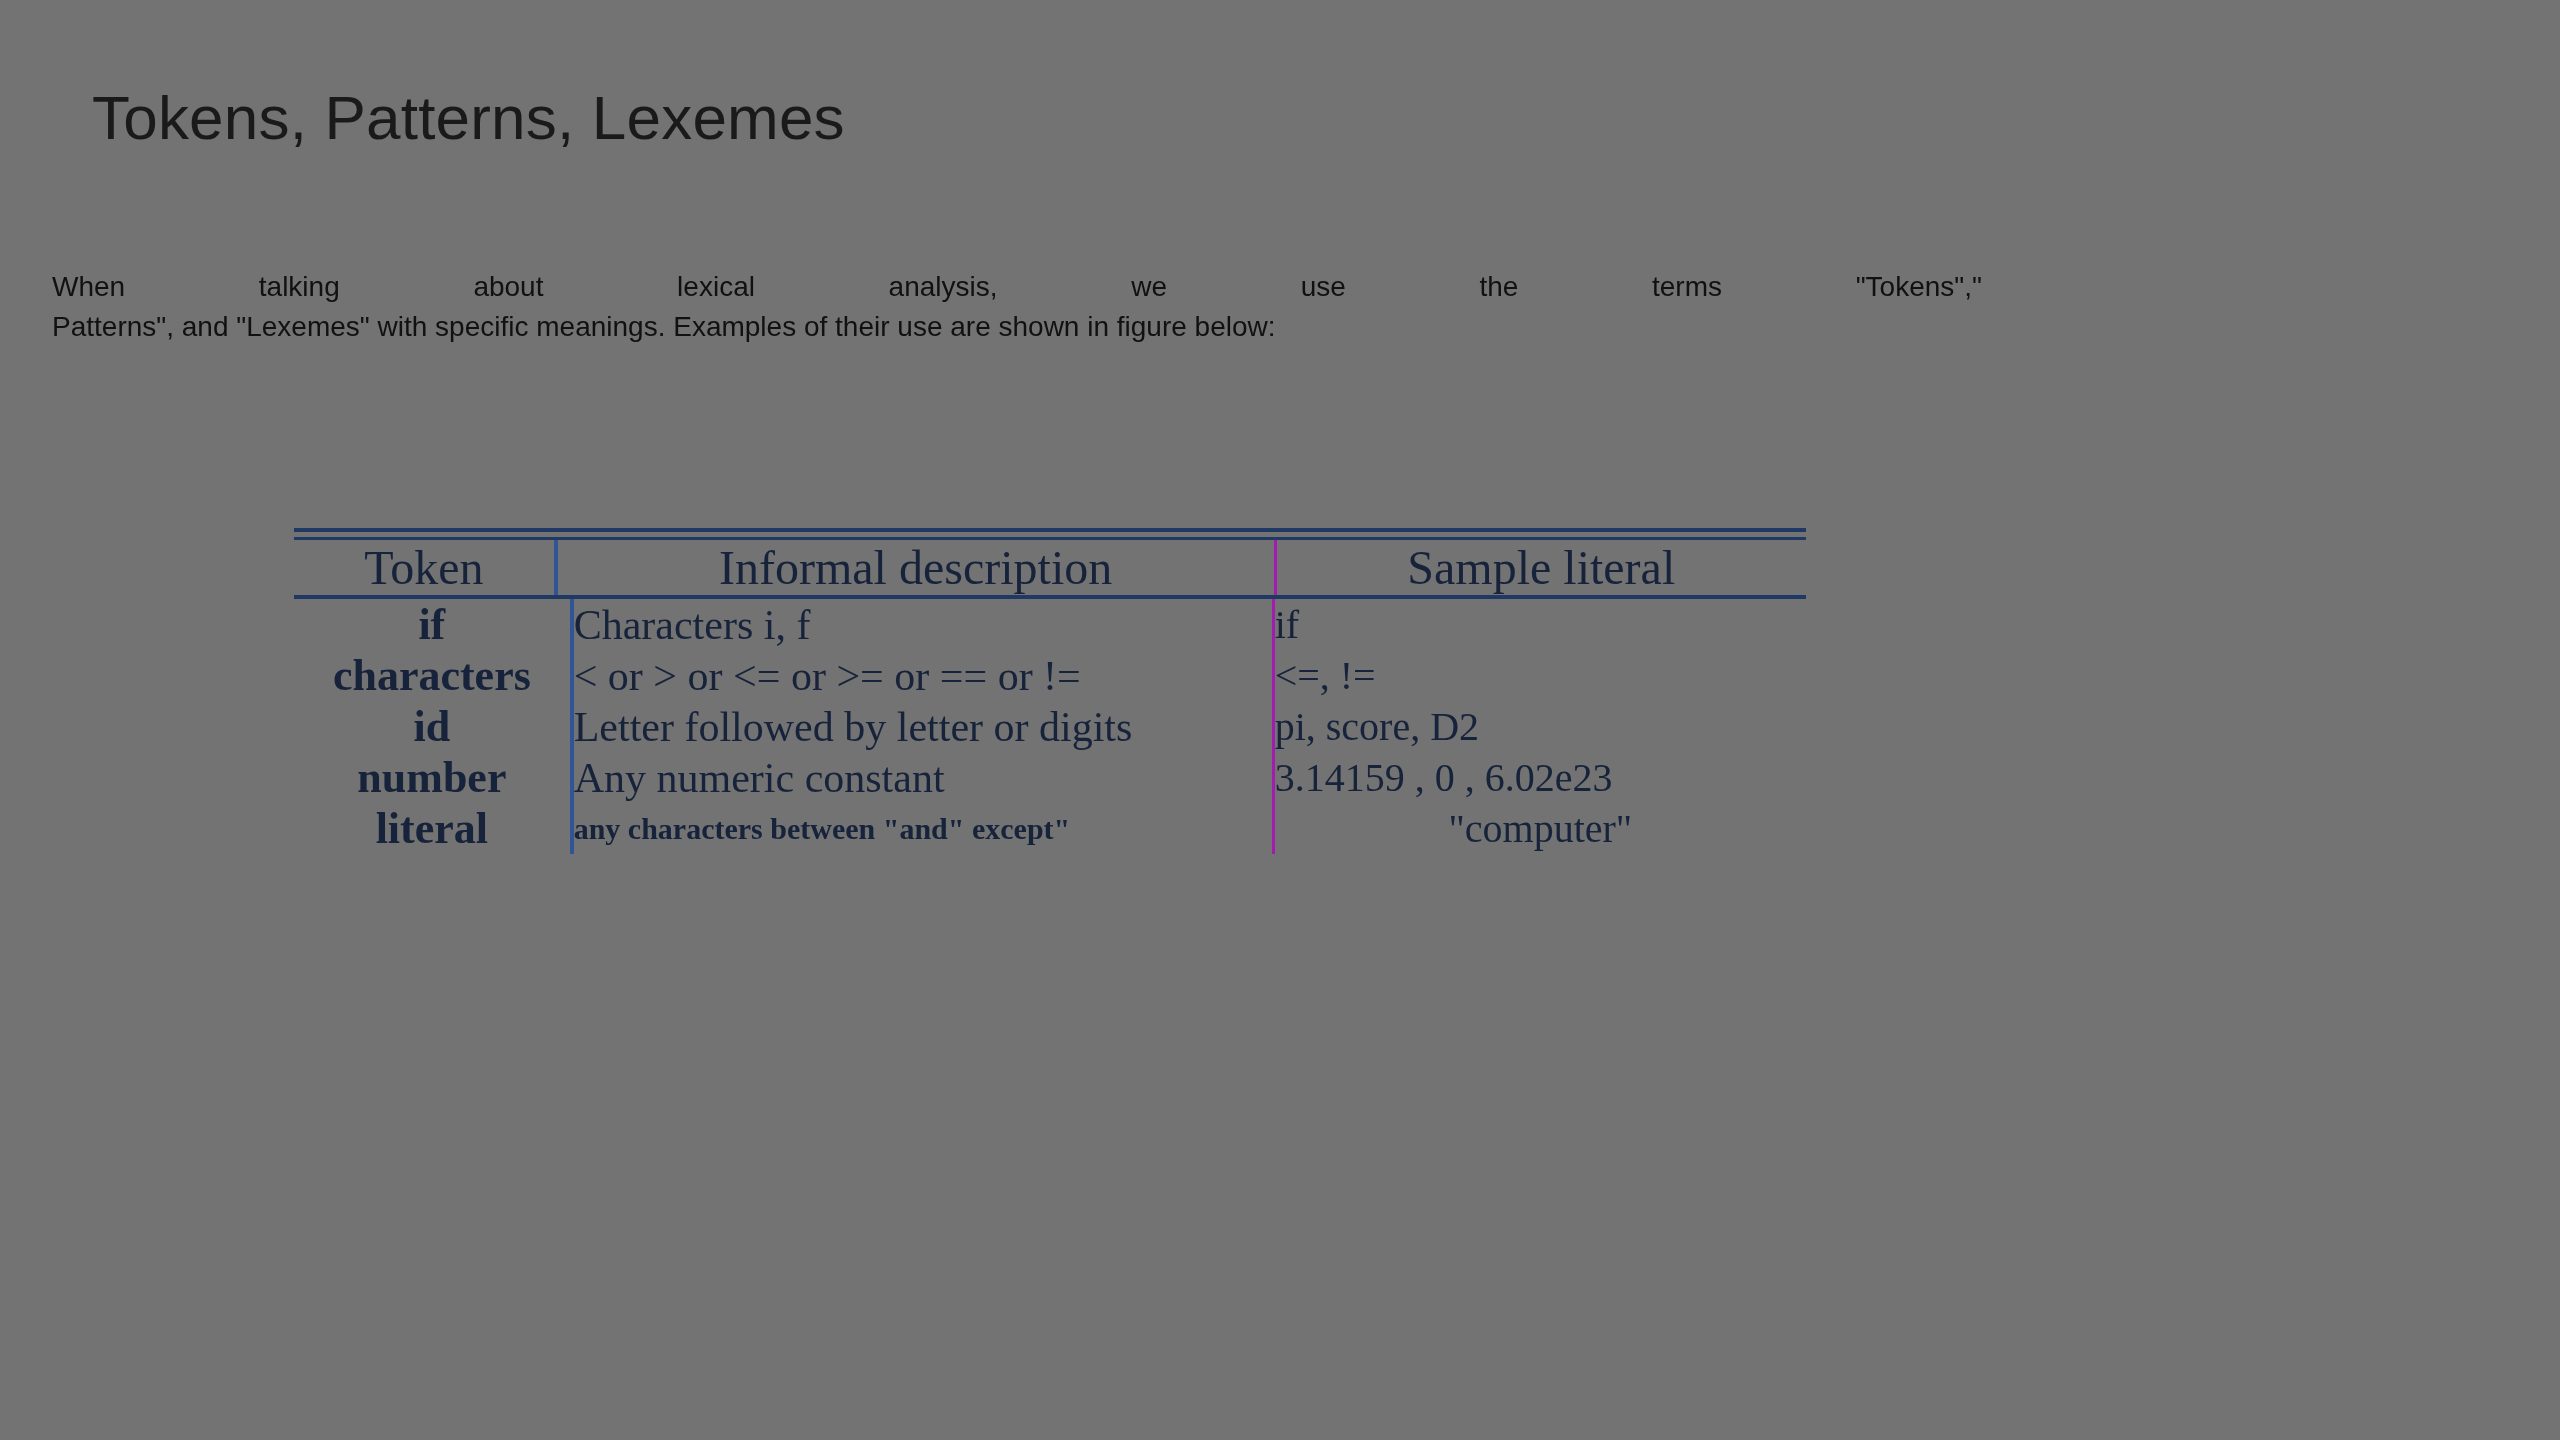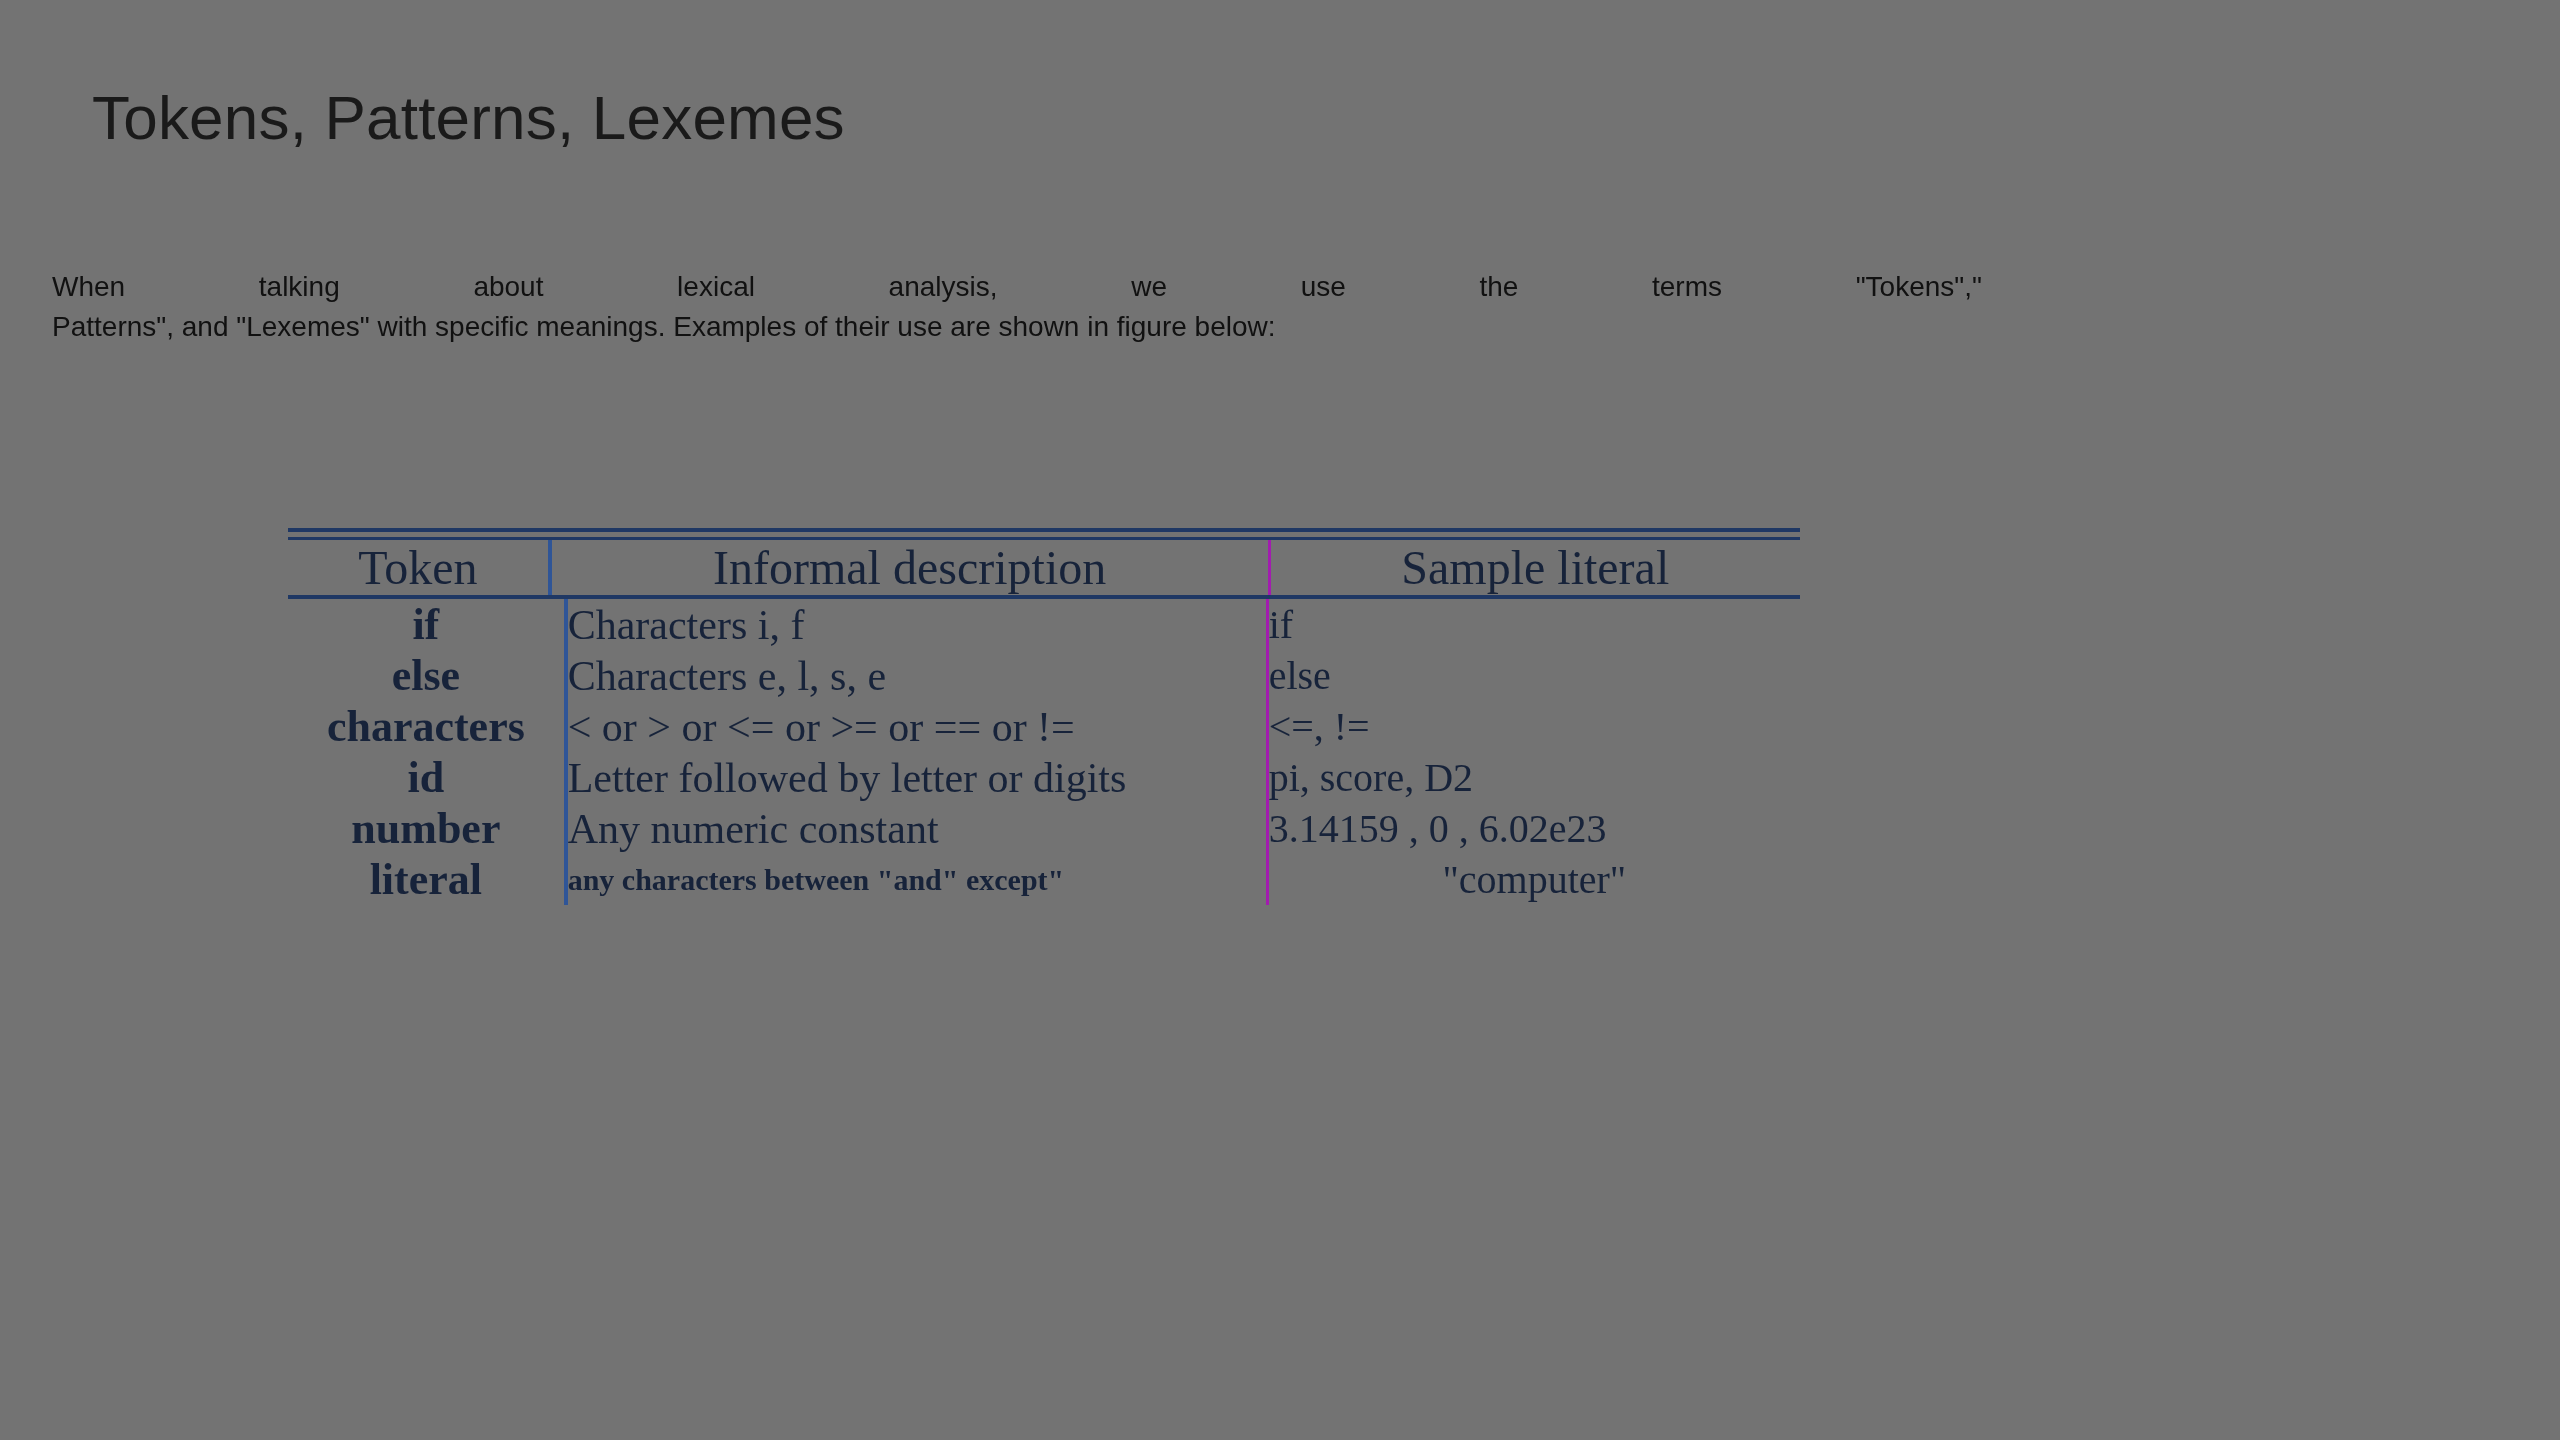--- a/index.html
+++ b/index.html
@@ -42,21 +42,21 @@
     line-height: 1.42;
     color: #111111;
     text-align: justify;
   }
   .body-text .line1 { text-align: justify; text-align-last: justify; }
   .body-text .line2 { text-align: left; }
 
   
   .figure {
     position: absolute;
-    left: 288px;
+    left: 294px;
     top: 528px;
     width: 1512px;
   }
 
   .rule-top-outer {
     height: 4px;
     background: #1f3864;
     width: 100%;
   }
   .rule-top-inner {
@@ -155,25 +155,20 @@
     <div class="rule-mid"></div>
 
     <table class="tbl">
       <tbody>
         <tr>
           <td class="row-token col-token vline-1">if</td>
           <td class="row-desc col-desc vline-2">Characters i, f</td>
           <td class="row-lexeme col-lexeme">if</td>
         </tr>
         <tr>
-          <td class="row-token col-token vline-1">else</td>
-          <td class="row-desc col-desc vline-2">Characters e, l, s, e</td>
-          <td class="row-lexeme col-lexeme">else</td>
-        </tr>
-        <tr>
           <td class="row-token col-token vline-1">characters</td>
           <td class="row-desc col-desc vline-2">&lt; or &gt; or &lt;= or &gt;= or == or !=</td>
           <td class="row-lexeme col-lexeme">&lt;=, !=</td>
         </tr>
         <tr>
           <td class="row-token col-token vline-1">id</td>
           <td class="row-desc col-desc vline-2">Letter followed by letter or digits</td>
           <td class="row-lexeme col-lexeme">pi, score, D2</td>
         </tr>
         <tr>

